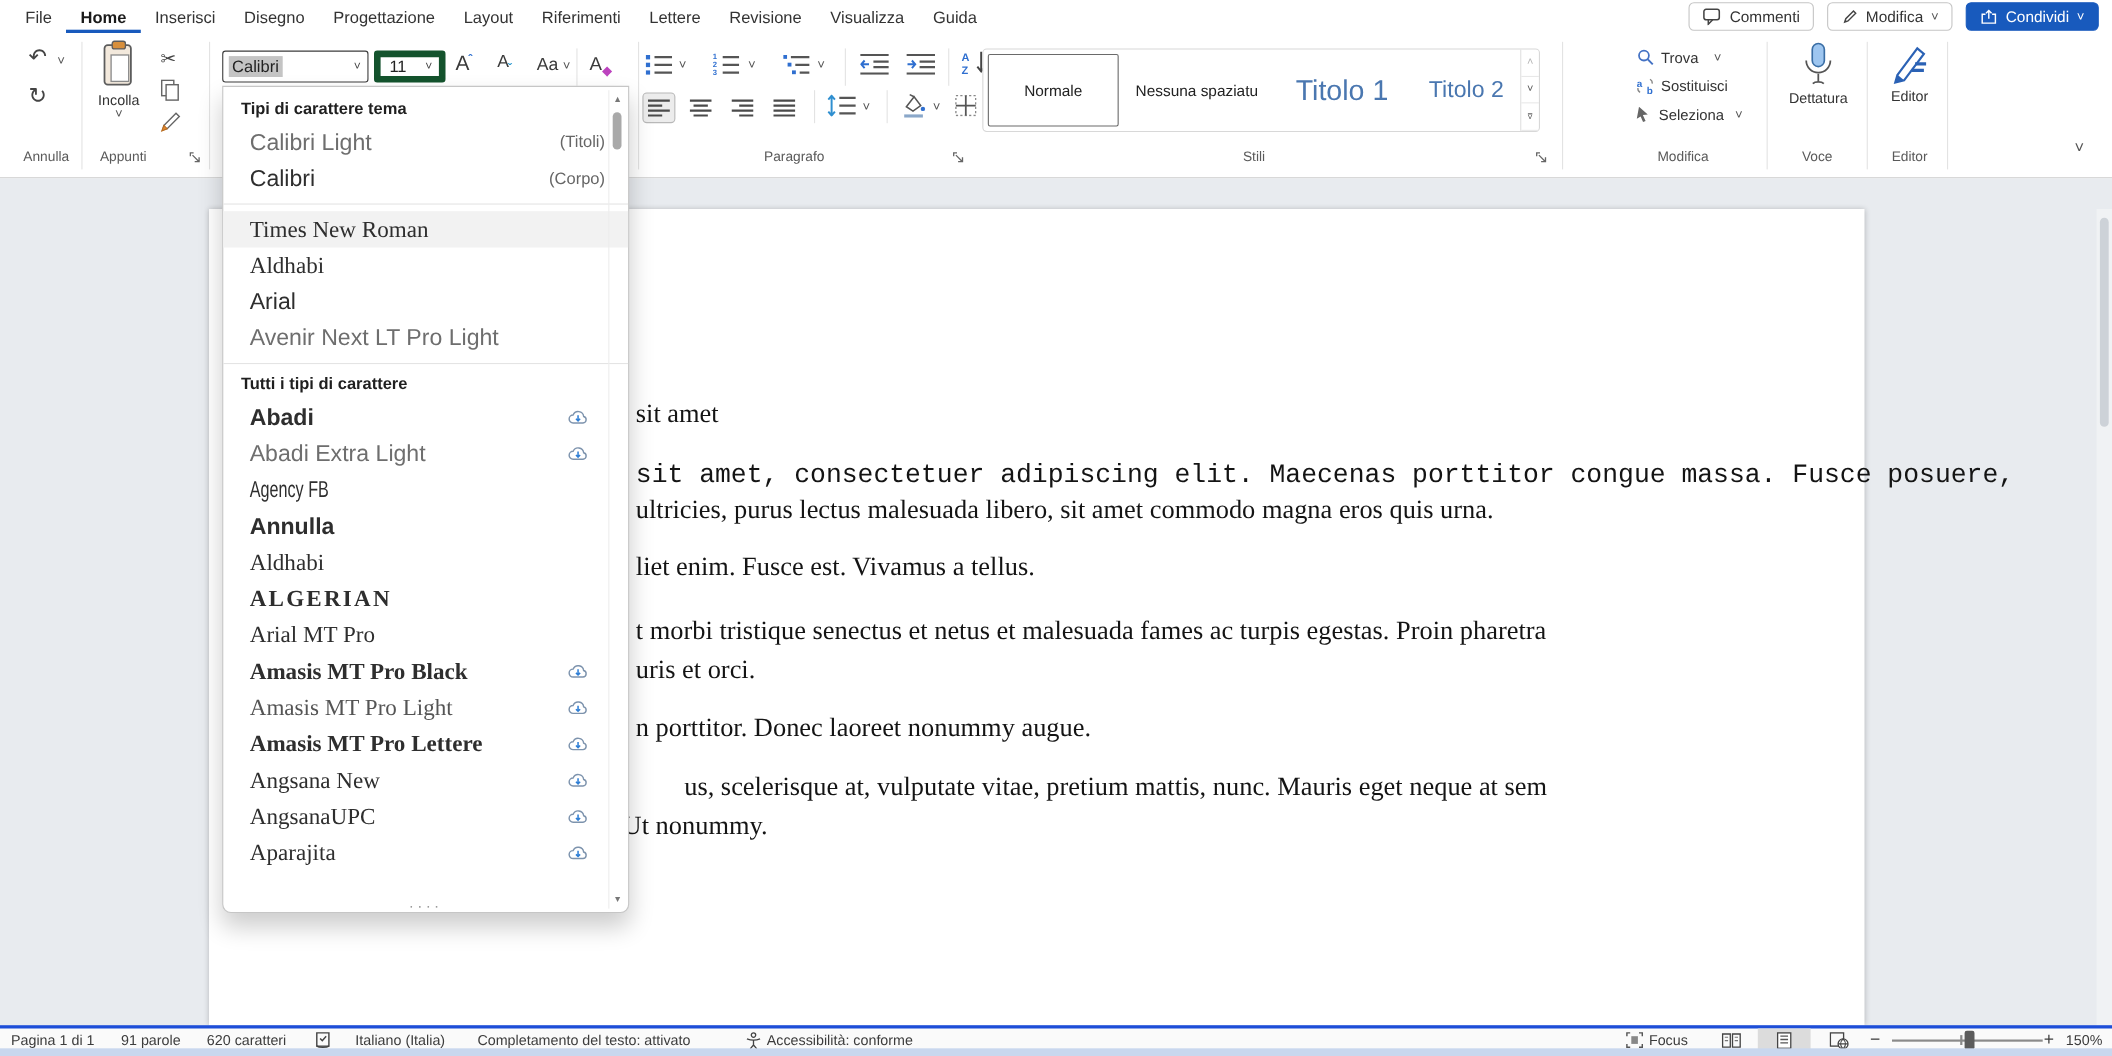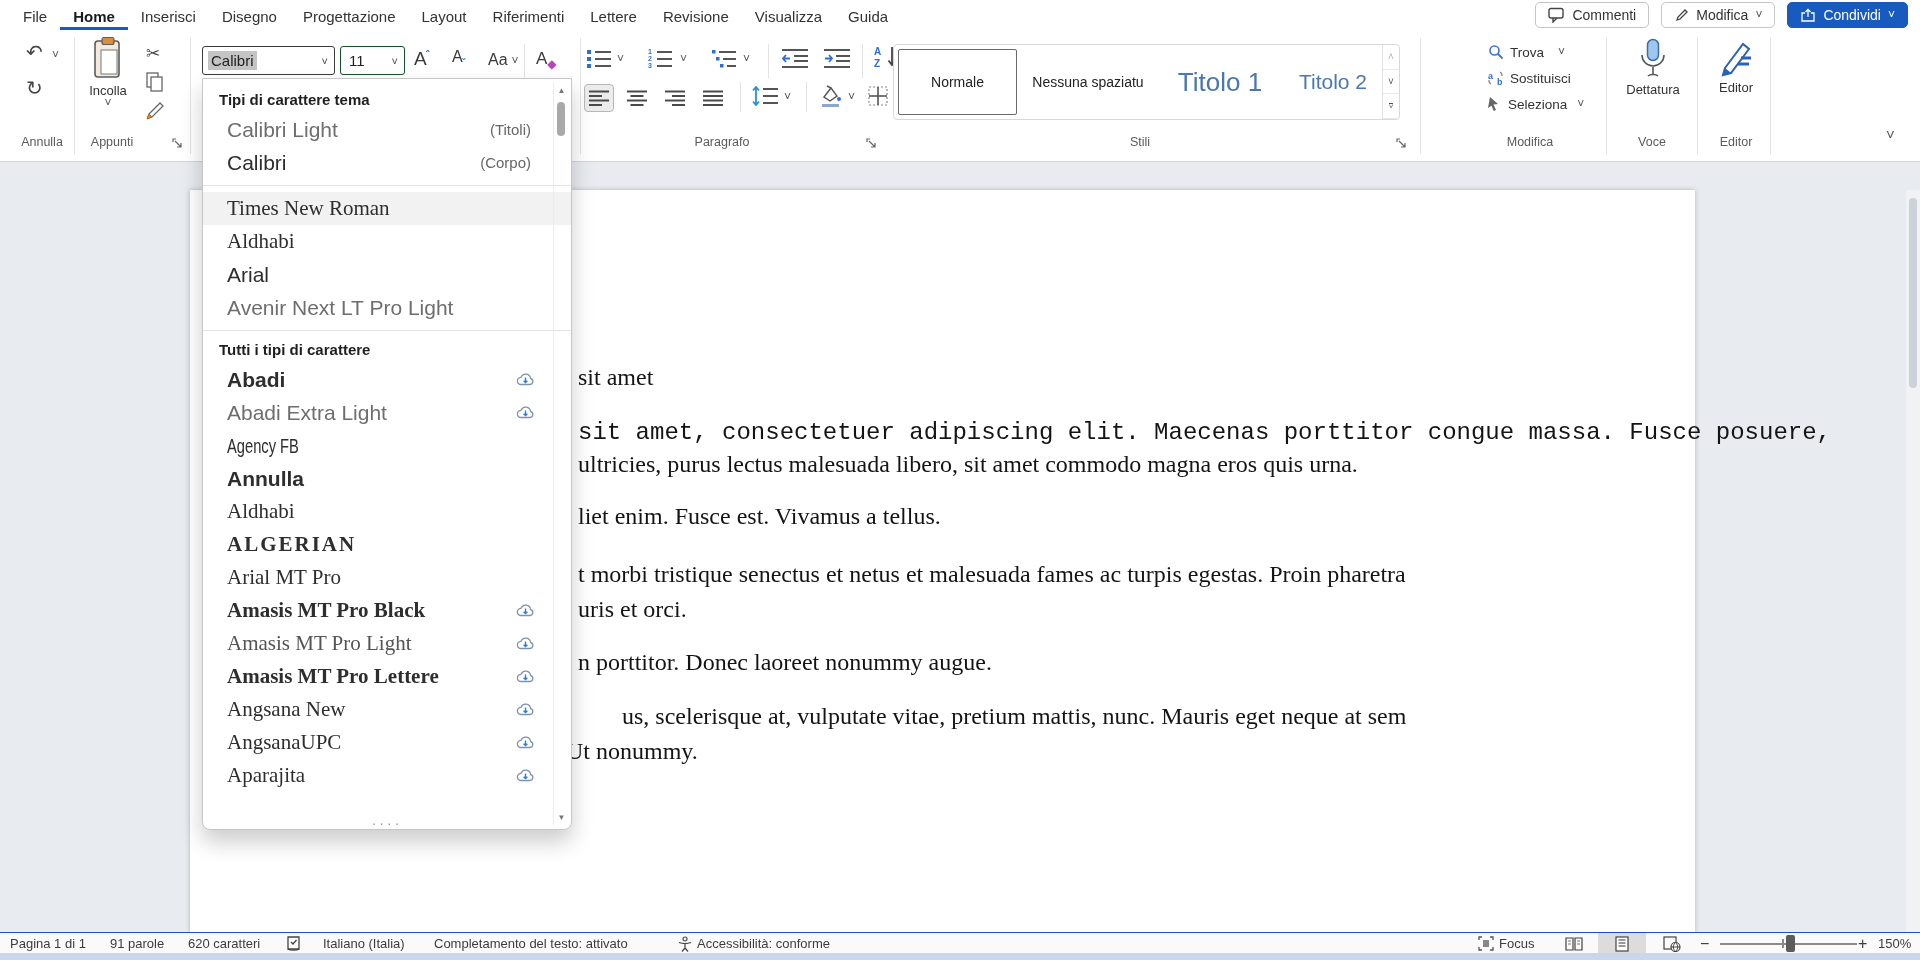--- a/index.html
+++ b/index.html
@@ -36,41 +36,41 @@
   .glabel{position:absolute;top:105px;font-size:12.5px;color:#5a5a5a;transform:translateX(-50%);white-space:nowrap}
   .ubtn{position:absolute;font-size:20px;color:#444;line-height:20px}
   .launcher{position:absolute;top:108px}
   .bigbtn{position:absolute;display:flex;flex-direction:column;align-items:center;font-size:13px;color:#333}
   .alignbox{position:absolute;width:30px;height:28px;display:flex;align-items:center;justify-content:center;border-radius:4px}
   .alignbox.sel{background:#ececec;border:1px solid #b8b8b8}
   .combo{position:absolute;background:#fff;border-radius:3px;display:flex;align-items:center;
          font-size:15px;color:#222;z-index:60}
   #font-combo{left:202px;top:16px;width:133px;height:29px;border:1.8px solid #3c3c3c}
   #font-combo .sel{background:#c4c4c4;padding:1px 3px;margin-left:5px}
-  #size-combo{left:340px;top:16px;width:65px;height:29px;border:1px solid #14532d;padding-left:8px}
+  #size-combo{left:340px;top:16px;width:65px;height:29px;border:6px solid #14532d;padding-left:8px}
   .combo .cchev{margin-left:auto;padding-right:6px;font-size:11px;color:#444}
   .fontctl{position:absolute;top:18px;font-size:19px;color:#3a3a3a;font-weight:400}
   .fontctl small{font-size:11px;color:#2f6fd0;font-weight:700;position:relative;top:-7px;left:-1px}
   .styles-gal{position:absolute;left:893px;top:14px;width:507px;height:76px;border:1px solid #d8d8d8;
               border-radius:4px;background:#fff}
   .style-tile{position:absolute;top:4px;height:66px;display:flex;align-items:center;justify-content:center;
               overflow:hidden;white-space:nowrap;border-radius:2px}
   .style-tile.sel{border:1.5px solid #6a6a6a;outline:1px solid #fff;outline-offset:-4px}
   .gal-arrows{position:absolute;right:0;top:0;width:17px;height:74px;border-left:1px solid #e0e0e0;
               display:flex;flex-direction:column}
   .gal-arrows div{flex:1;display:flex;align-items:center;justify-content:center;font-size:10px;color:#555;
                   border-bottom:1px solid #e8e8e8}
   .edrow{position:absolute;display:flex;align-items:center;gap:6px;font-size:13.5px;color:#333}
 
   
   .fd{position:absolute;left:202px;top:78px;width:370px;height:752px;background:#fff;
       border:1px solid #c6c6c6;border-radius:0 0 8px 8px;box-shadow:0 12px 22px rgba(0,0,0,.20);
       z-index:50;padding-top:8px;box-sizing:border-box}
   .fd-header{height:26px;line-height:26px;padding-left:16px;font-weight:700;font-size:15px;color:#1f1f1f}
-  .fd-item{height:33px;display:flex;align-items:center;padding:0 40px 0 24px;position:relative;cursor:default}
+  .fd-item{height:33px;display:flex;align-items:center;padding:0 21px 0 24px;position:relative;cursor:default}
   .fd-item.hl{background:#f2f2f2}
   .fd-name{font-size:21px;color:#2e2e2e;white-space:nowrap}
   .fd-tag{margin-left:auto;font-size:15px;color:#666;font-family:"Liberation Sans",sans-serif}
   .fd-sep{height:1px;background:#e4e4e4;margin:6px 0}
   .fd-dots{position:absolute;bottom:0px;left:0;right:0;text-align:center;color:#9a9a9a;font-size:14px;
            letter-spacing:3px;line-height:12px}
   .fd-scroll{position:absolute;top:3px;right:2px;bottom:3px;width:15px;border-left:1px solid #ededed}
   .fd-scroll .up,.fd-scroll .dn{position:absolute;left:0;width:100%;text-align:center;font-size:8px;color:#777}
   .fd-scroll .up{top:4px}.fd-scroll .dn{bottom:4px}
   .fd-scroll .th{position:absolute;left:3px;top:20px;width:8px;height:34px;background:#a9a9a9;border-radius:4px}
@@ -82,21 +82,21 @@
   .f-sans-b{font-family:"Liberation Sans",sans-serif;font-weight:700}
   .f-sans-c{font-family:"Liberation Sans",sans-serif;display:inline-block;transform:scaleX(.7);transform-origin:left center}
   .f-serif{font-family:"Liberation Serif",serif}
   .f-serif-bl{font-family:"Liberation Serif",serif;font-weight:900}
   .f-serif-l{font-family:"Liberation Serif",serif;font-weight:300;color:#555}
   .f-serif-m{font-family:"Liberation Serif",serif;font-weight:600}
   .f-deco{font-family:"Liberation Serif",serif;font-weight:700;letter-spacing:2px}
 
   
   .statusbar{position:absolute;left:0;top:932px;width:1920px;height:21px;background:#fafafa;
-             border-top:1px solid #1d4ed8;display:flex;align-items:center;font-size:13px;color:#3c3c3c;z-index:70}
+             border-top:3px solid #1d4ed8;display:flex;align-items:center;font-size:13px;color:#3c3c3c;z-index:70}
   .sseg{position:absolute;display:flex;align-items:center;gap:5px;white-space:nowrap}
   .bottomstrip{position:absolute;left:0;top:953px;width:1920px;height:7px;background:#c9d7ee;z-index:70}
   .viewbtn{position:absolute;top:0;height:21px;display:flex;align-items:center;justify-content:center;width:48px}
   .viewbtn.sel{background:#dcdcdc}
   svg{display:block}
 </style>
 </head>
 <body>
 
 <div class="canvas"></div>

